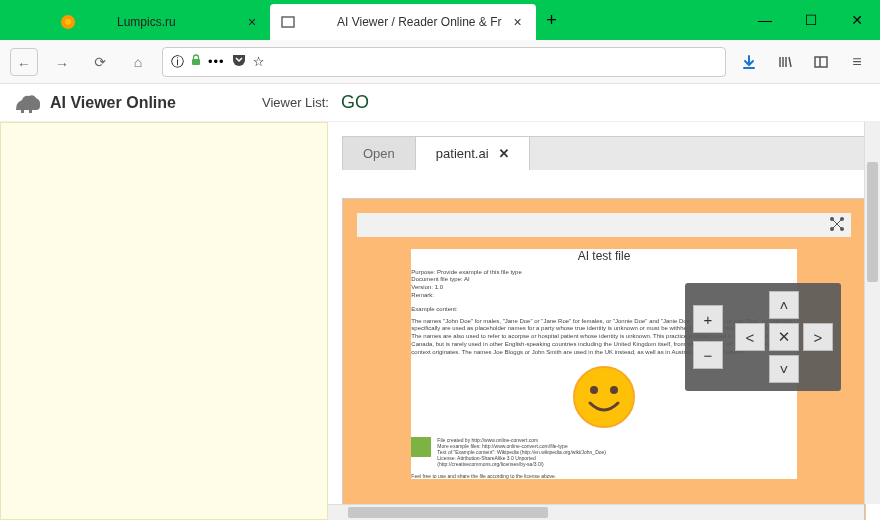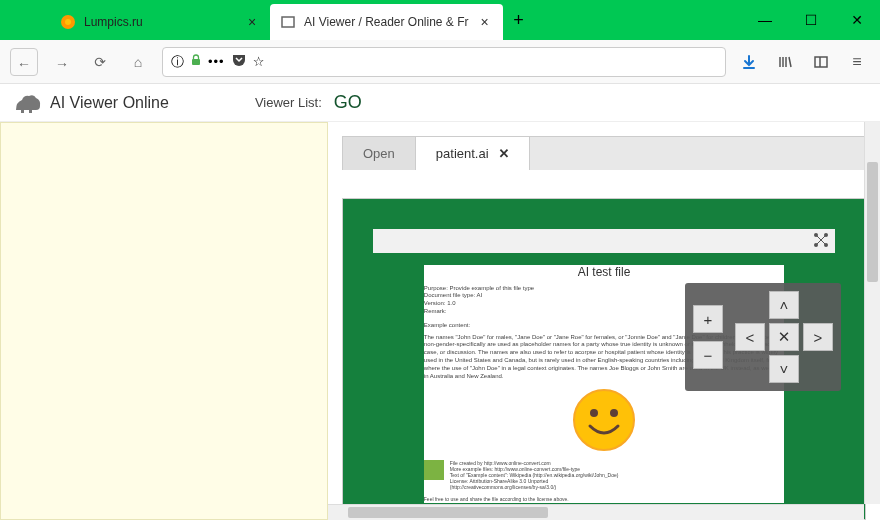--- a/index.html
+++ b/index.html
@@ -3,55 +3,55 @@
 <meta charset="utf-8">
 <style>
   * { box-sizing: border-box; margin: 0; padding: 0; }
   body { font-family: Arial, sans-serif; font-size: 13px; width: 880px; height: 520px; overflow: hidden; background: #fff; }
   
   .titlebar { height: 40px; background: #00c853; display: flex; align-items: stretch; }
   .tab { display: flex; align-items: center; padding: 0 10px; gap: 8px; min-width: 220px; position: relative; border-top-left-radius: 4px; border-top-right-radius: 4px; margin-top: 4px; }
   .tab.inactive { background: transparent; color: #222; }
   .tab.active { background: #fff; color: #333; }
   .tab-favicon { width: 16px; height: 16px; display: inline-flex; align-items: center; justify-content: center; }
-  .tab-title { flex: 1; white-space: nowrap; overflow: hidden; text-overflow: ellipsis; font-size: 12px; }
+  .tab-title { flex: 1; white-space: nowrap; overflow: hidden; text-overflow: ellipsis; font-size: 12px; margin-left: 33px; }
   .tab-close { width: 16px; height: 16px; font-size: 14px; display: inline-flex; align-items: center; justify-content: center; cursor: pointer; }
   .newtab { width: 32px; display: flex; align-items: center; justify-content: center; font-size: 18px; cursor: pointer; }
   .titlebar-spacer { flex: 1; }
   .win-controls { display: flex; }
   .win-btn { width: 46px; display: flex; align-items: center; justify-content: center; font-size: 14px; cursor: pointer; }
   
   .toolbar { height: 44px; background: #f9f9f9; display: flex; align-items: center; padding: 0 10px; gap: 10px; border-bottom: 1px solid #e3e3e3; }
   .nav-btn { width: 28px; height: 28px; border: 1px solid #ccc; border-radius: 4px; display: flex; align-items: center; justify-content: center; cursor: pointer; color: #666; font-size: 14px; }
   .nav-btn.noborder { border: none; }
   .urlbar { flex: 1; height: 30px; border: 1px solid #ccc; border-radius: 4px; display: flex; align-items: center; padding: 0 8px; gap: 6px; background: #fff; }
   .urlbar .lock { color: #4caf50; }
   .url-text { flex: 1; color: #888; font-size: 13px; white-space: nowrap; overflow: hidden; }
   .url-text .host { color: #333; }
   .tool-icon { width: 26px; height: 26px; display: flex; align-items: center; justify-content: center; cursor: pointer; color: #555; font-size: 16px; }
   .dl { color: #1976d2; }
   
   .appbar { height: 38px; display: flex; align-items: center; padding: 0 14px; gap: 12px; border-bottom: 1px solid #eee; }
-  .logo { display: flex; align-items: center; gap: 8px; font-size: 16px; color: #333; }
+  .logo { display: flex; align-items: center; gap: 8px; font-size: 16px; color: #333; font-weight: bold; }
   .logo svg { width: 28px; height: 22px; }
   .vl-label { color: #444; margin-left: 42px; }
   .vl-select { height: 22px; width: 110px; border: 1px solid #999; font-size: 12px; padding: 0 4px; }
   .go-link { color: #14532d; cursor: pointer; font-size: 18px; }
   
   .content { display: flex; height: calc(520px - 40px - 44px - 38px); }
   .sidebar { width: 328px; background: #fffde7; border: 1px solid #e8e5b8; }
   .main { flex: 1; padding: 14px 14px 0 14px; display: flex; flex-direction: column; position: relative; gap: 28px; }
   
   .viewer-tabs { display: flex; height: 34px; background: #e8e8e8; border: 1px solid #ccc; border-bottom: none; }
   .vtab { padding: 0 20px; display: flex; align-items: center; font-size: 13px; border-right: 1px solid #ccc; gap: 10px; cursor: pointer; }
   .vtab.open { background: #e0e0e0; color: #666; }
   .vtab.active { background: #fff; color: #333; }
   .vtab-close { font-weight: bold; cursor: pointer; }
   
-  .viewer-body { flex: 1; border: 1px solid #ccc; background: #15803d; position: relative; padding: 30px; overflow: hidden; }
+  .viewer-body { flex: 1; border: 1px solid #ccc; background: #fdba74; position: relative; padding: 14px; overflow: hidden; }
   .viewer-toolbar { height: 24px; background: #f1f1f1; display: flex; align-items: center; justify-content: flex-end; padding: 0 6px; }
   .fullscreen-icon { cursor: pointer; color: #555; }
   
   .doc { margin: 12px auto 0; width: 78%; background: #fff; font-size: 6px; color: #444; line-height: 1.3; }
   .doc-title { text-align: center; font-size: 12px; color: #333; margin-bottom: 4px; }
   .doc-meta { margin-bottom: 6px; }
   .doc-body { margin-bottom: 8px; }
   .smiley { width: 64px; height: 64px; margin: 8px auto; display: block; }
   .doc-footer { display: flex; gap: 6px; align-items: flex-start; }
   .cc-badge { width: 20px; height: 20px; background: #7cb342; flex-shrink: 0; }

